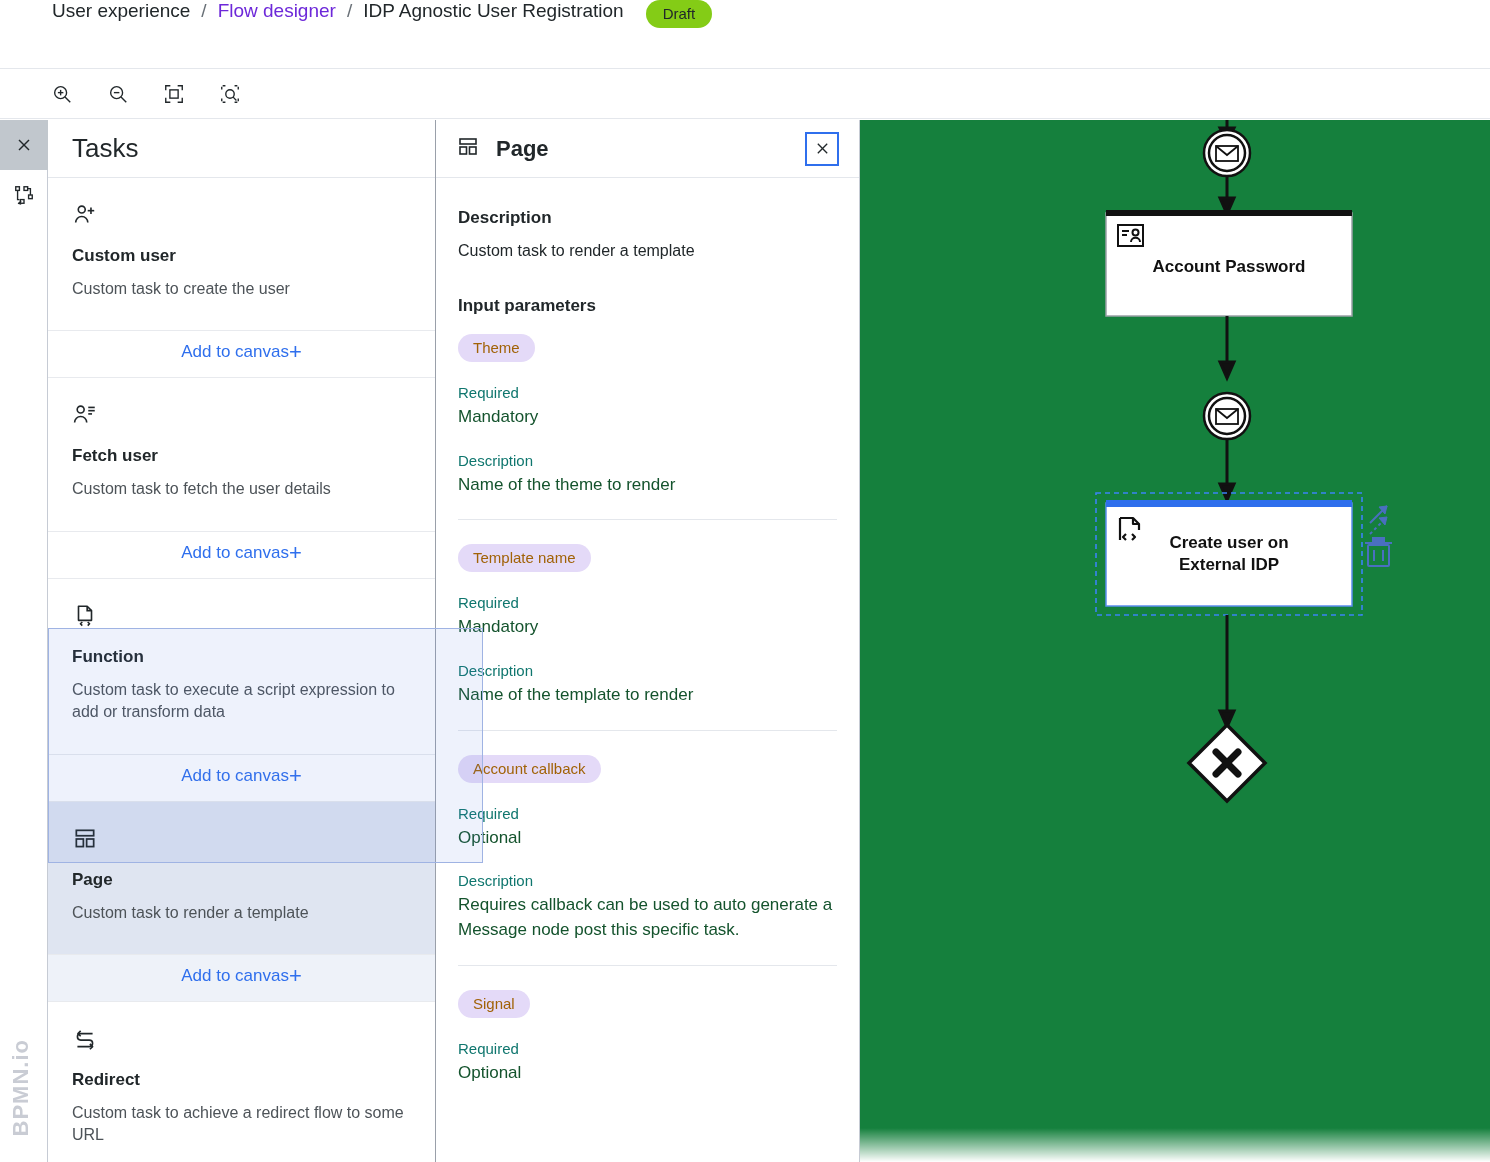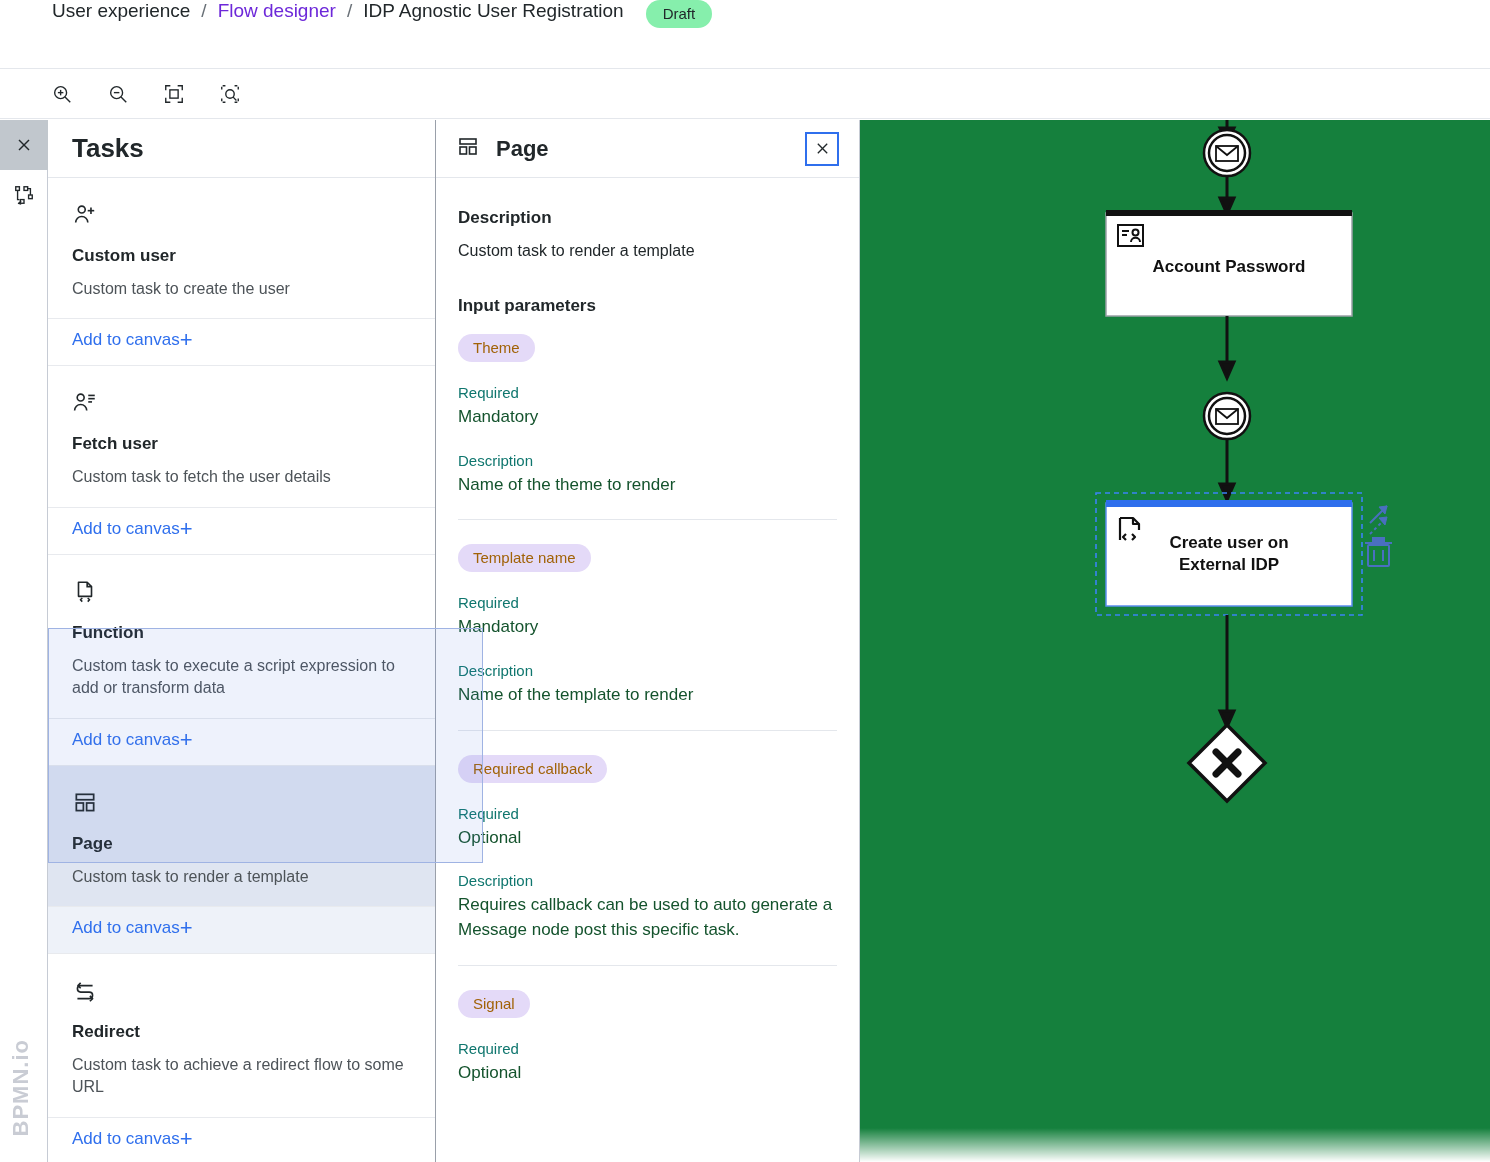--- a/index.html
+++ b/index.html
@@ -17,21 +17,21 @@
   .breadcrumb-bar{
     height:68px; display:flex; align-items:flex-start;
     padding-left:52px; gap:0px;
     background:#fff;
   }
   .bc-item{ font-size:19px; color:#21272a; white-space:nowrap; }
   .bc-link{ font-size:19px; color:#6d28d9; white-space:nowrap; cursor:pointer; }
   .bc-sep{ font-size:19px; color:#697077; margin:0 11px; }
   .draft-badge{
     margin-left:22px;
-    background:#86efac; color:#21272a;
+    background:#84cc16; color:#21272a;
     font-size:15px; border-radius:20px;
     padding:6px 17px 7px; line-height:1;
   }
 
   
   .toolbar{
     height:51px; border-top:1px solid #e4e7ec; border-bottom:1px solid #e4e7ec;
     display:flex; align-items:center; padding-left:46px; gap:24px;
     background:#fff;
   }
@@ -71,30 +71,30 @@
   
   .tasks-panel{
     width:388px; flex:0 0 388px; background:#fff;
     border-right:1px solid #9aa0aa;
     display:flex; flex-direction:column; overflow:hidden;
   }
   .panel-head{
     height:58px; flex:0 0 58px; display:flex; align-items:center;
     padding:0 24px; border-bottom:1px solid #e4e7ec;
   }
-  .panel-head h2{ font-size:26px; font-weight:700; margin:0; color:#21272a; }
+  .panel-head h2{ font-size:26px; font-weight:400; margin:0; color:#21272a; }
   .task-list{ flex:1; overflow:hidden; }
   .task-card{ border-bottom:1px solid #e8eaee; padding:20px 24px 0 24px; }
   .task-card.selected{ background:#dfe5f1; }
   .task-icon{ height:34px; display:flex; align-items:center; }
   .task-title{ font-size:17px; font-weight:700; color:#21272a; margin-top:14px; }
   .task-desc{ font-size:16px; color:#4d5358; margin-top:12px; line-height:1.4; }
   .add-row{
-    display:flex; align-items:center; justify-content:flex-start;
-    margin-top:18px; padding:10px 0 14px; cursor:pointer;
+    display:flex; align-items:center; justify-content:center;
+    margin-top:30px; padding:10px 0 14px; cursor:pointer;
     border-top:1px solid #e8eaee; margin-left:-24px; margin-right:-24px;
     padding-left:24px; padding-right:24px;
   }
   .add-row .lbl{ color:#2f6fed; font-size:17px; }
   .add-row .plus{ color:#2f6fed; font-size:22px; line-height:1; }
 
   
   .detail-panel{
     width:424px; flex:0 0 424px; background:#fff;
     border-right:1px solid #c6cbd4;
@@ -331,21 +331,21 @@
 
       <div class="param">
         <span class="tag">Template name</span>
         <div class="fld-lbl">Required</div>
         <div class="fld-val">Mandatory</div>
         <div class="fld-lbl">Description</div>
         <div class="fld-val">Name of the template to render</div>
       </div>
 
       <div class="param">
-        <span class="tag">Required callback</span>
+        <span class="tag">Account callback</span>
         <div class="fld-lbl">Required</div>
         <div class="fld-val">Optional</div>
         <div class="fld-lbl">Description</div>
         <div class="fld-val">Requires callback can be used to auto generate a Message node post this specific task.</div>
       </div>
 
       <div class="param">
         <span class="tag">Signal</span>
         <div class="fld-lbl">Required</div>
         <div class="fld-val">Optional</div>

